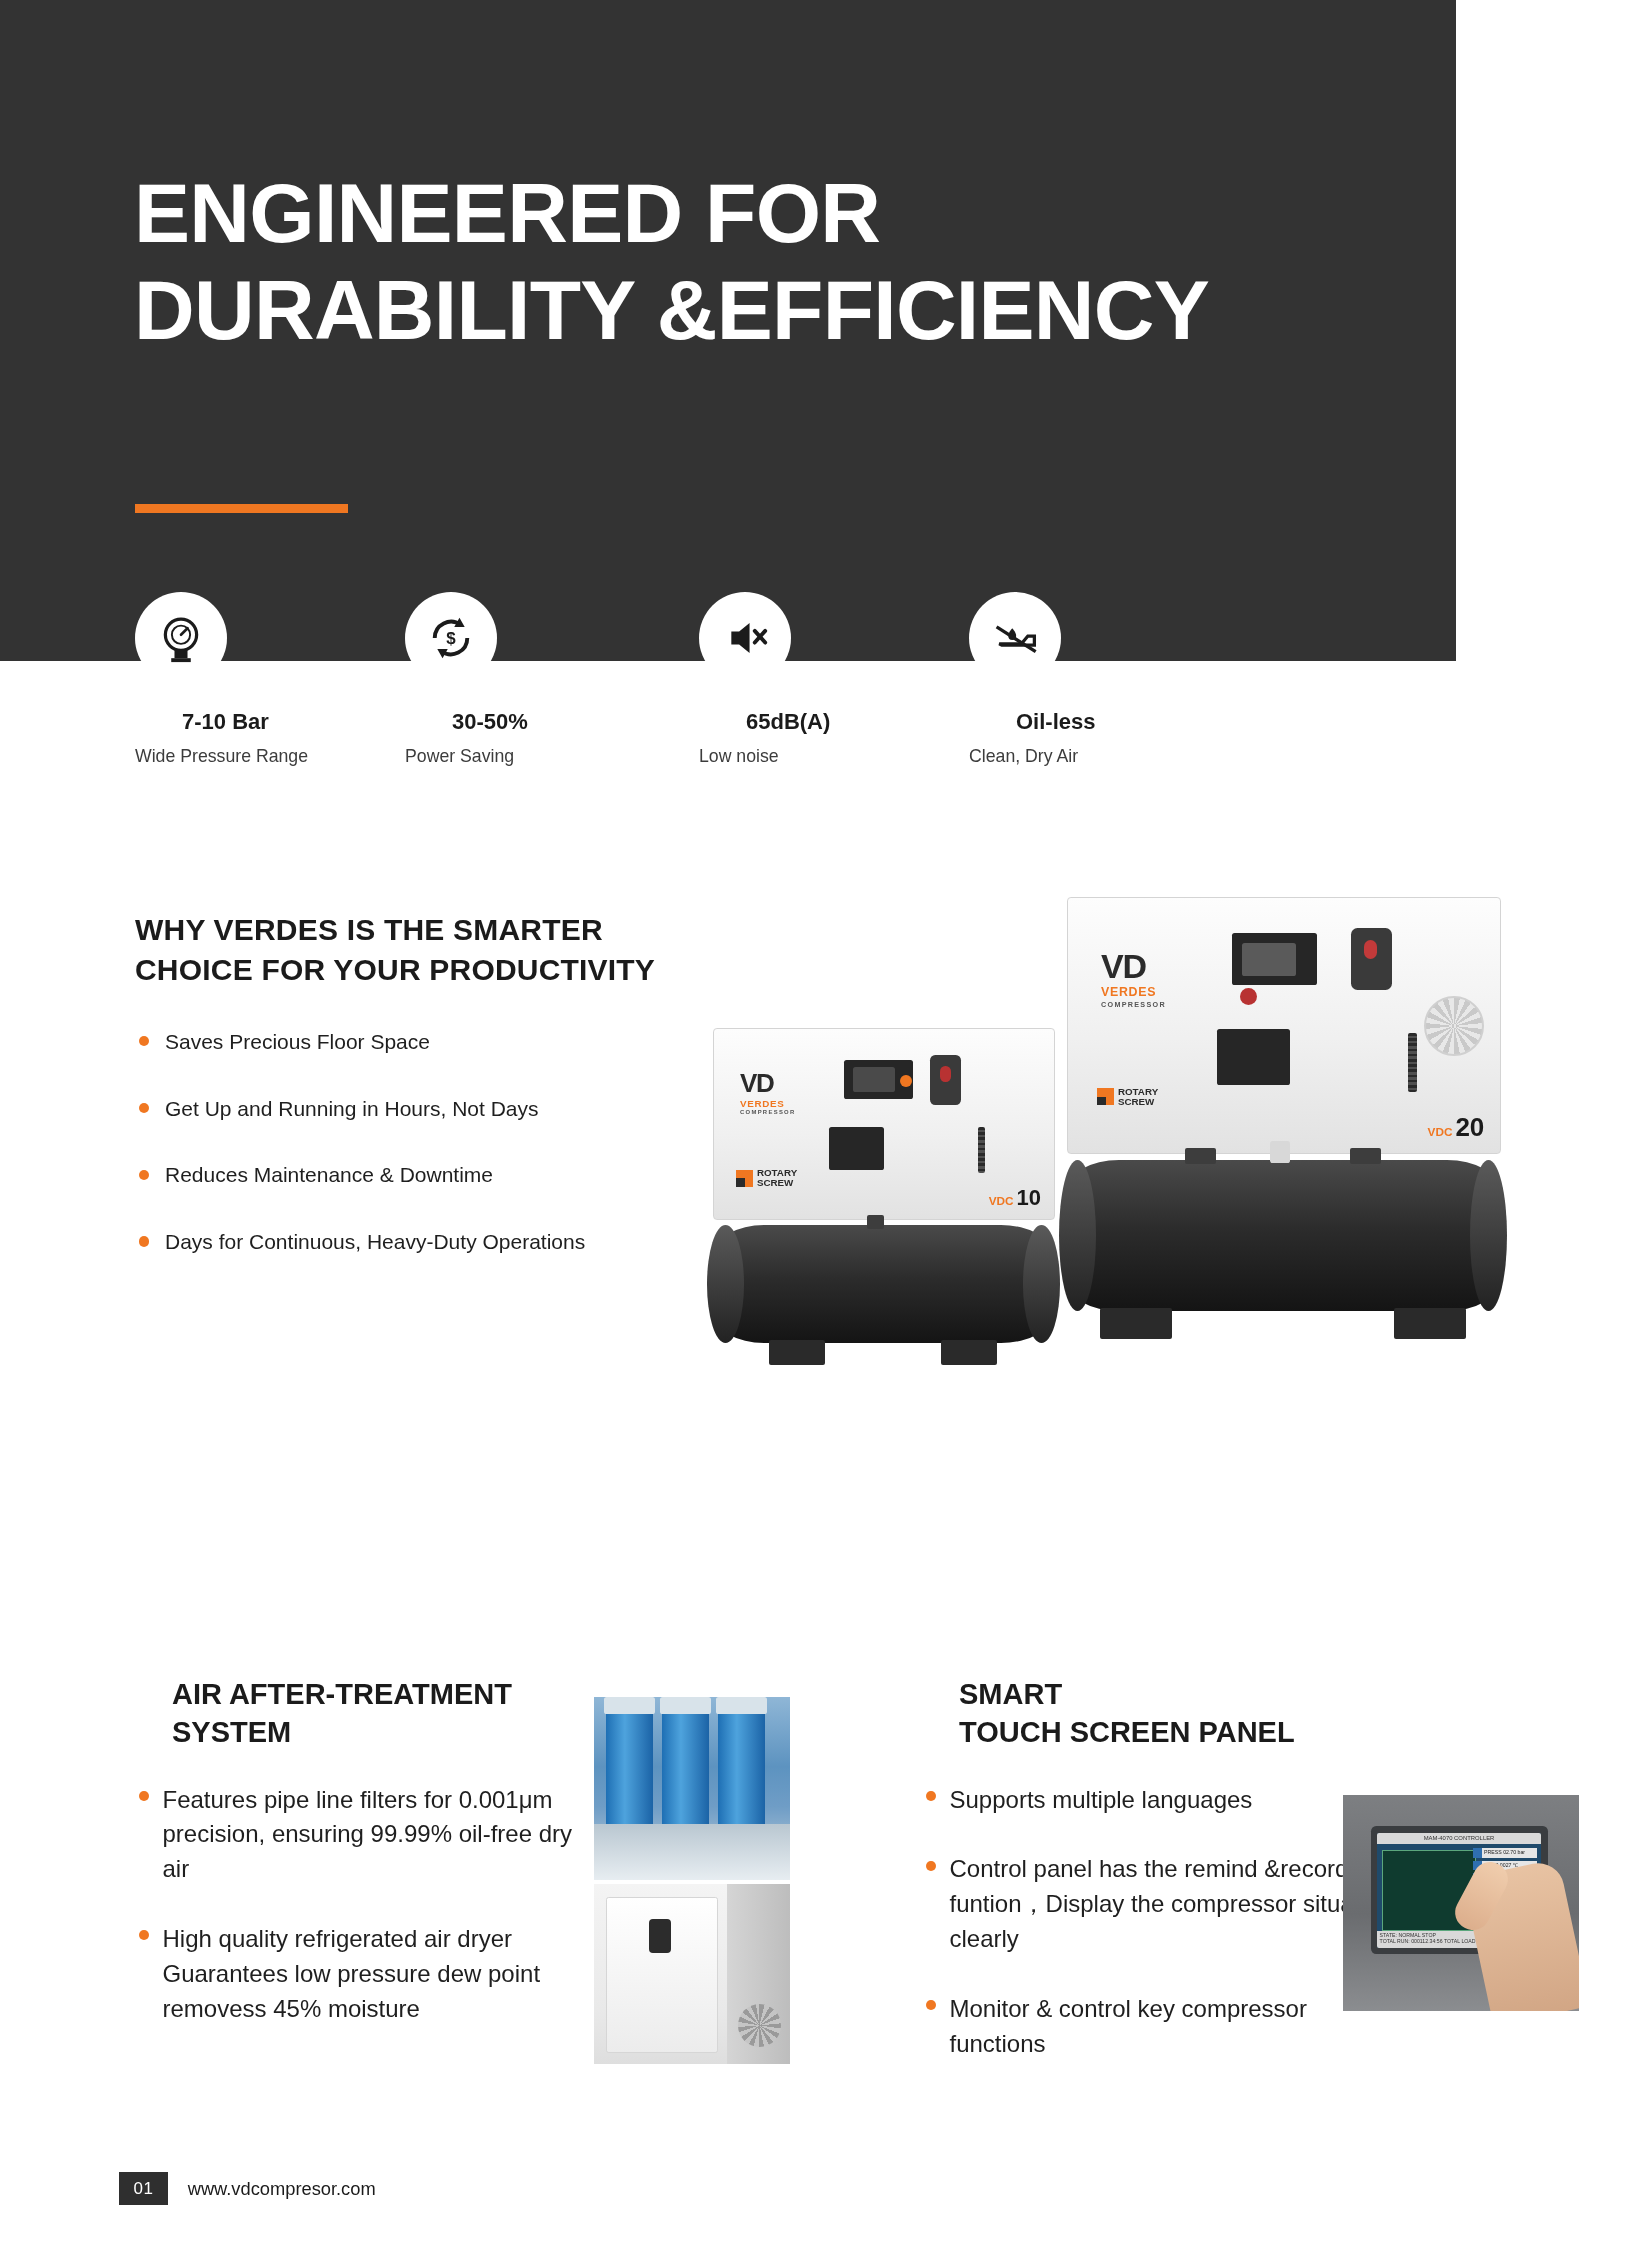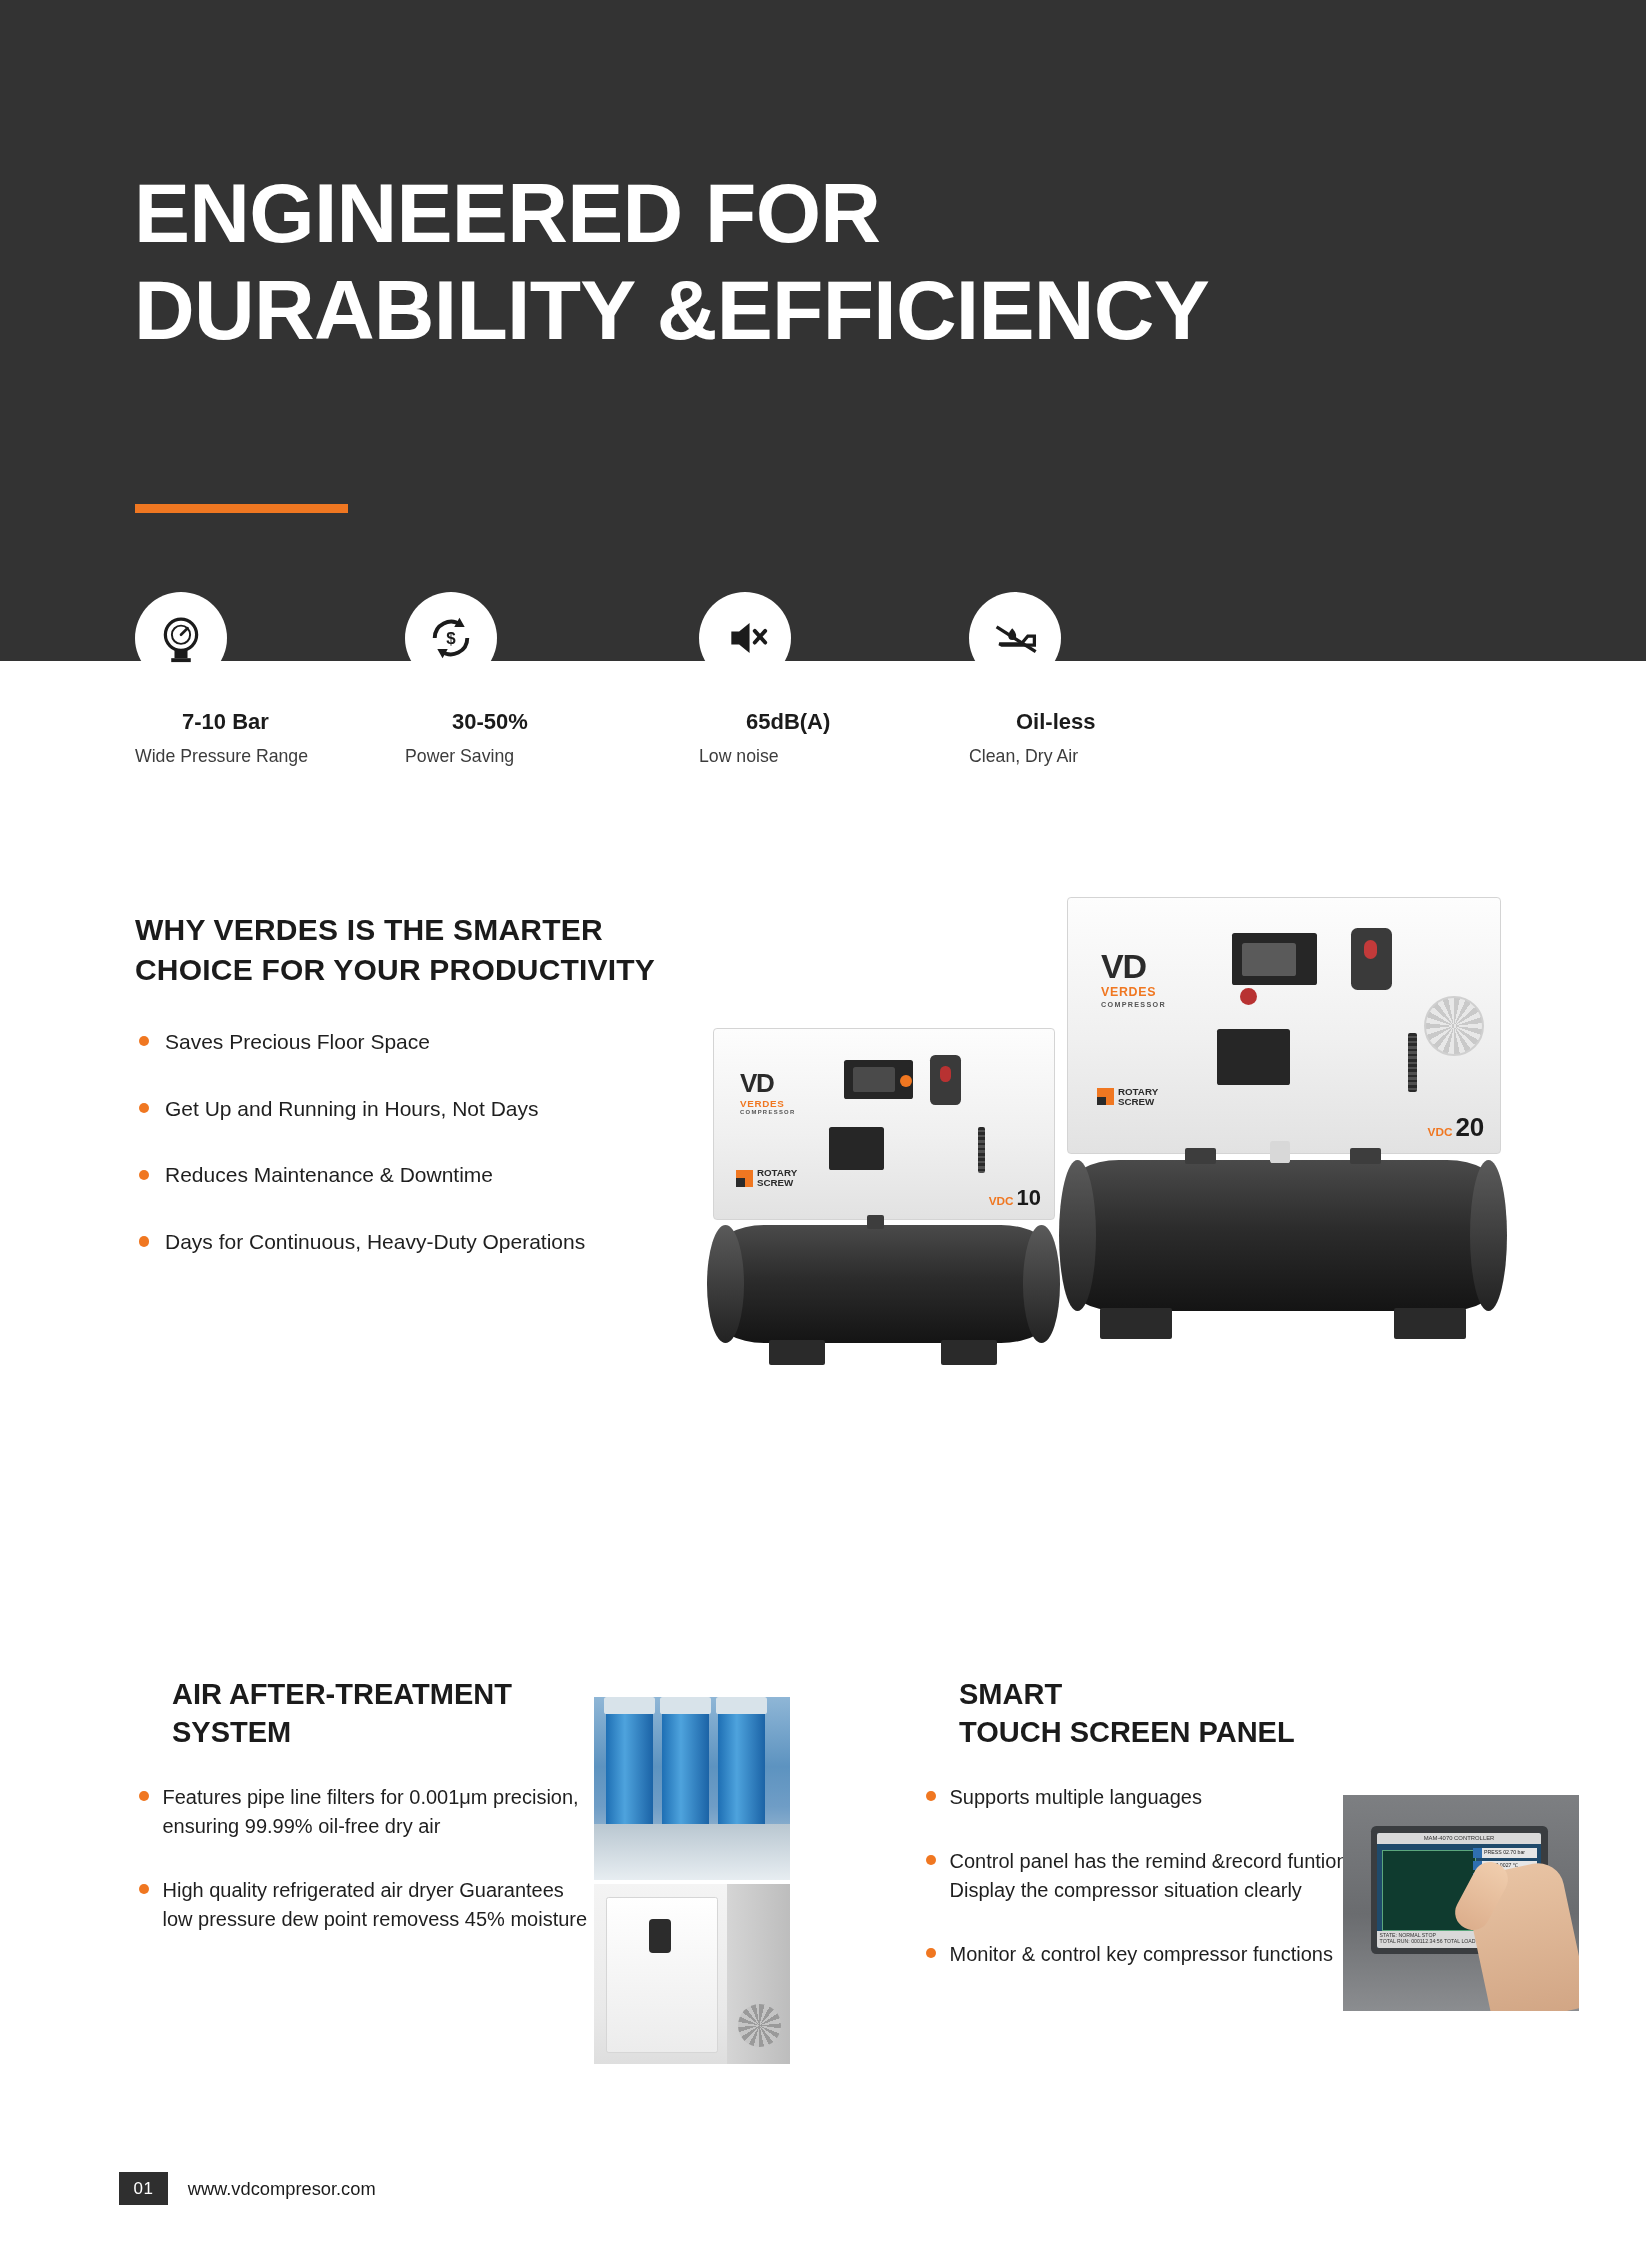--- a/index.html
+++ b/index.html
@@ -13,21 +13,21 @@
     font-family: "Liberation Sans", sans-serif;
     color: #1b1b1b;
     overflow: hidden;
     position: relative;
   }
 
   
   .hero {
     position: absolute;
     left: 0; top: 0;
-    width: 1646px;
+    width: 1456px;
     height: 661px;
     background: #333333;
   }
   .hero-title {
     position: absolute;
     left: 134px;
     top: 165px;
     width: 1375px;
     color: #ffffff;
     font-size: 84px;
@@ -237,21 +237,21 @@
   }
   .lower-bullets {
     margin-top: 31px;
     list-style: none;
     padding: 0;
   }
   .lower-bullets li {
     position: relative;
     padding-left: 27.5px;
     margin-bottom: 35px;
-    font-size: 20px;
+    font-size: 24px;
     line-height: 1.45;
     color: #1f1f1f;
   }
   .lower-bullets li::before {
     content: "";
     position: absolute;
     left: 3.9px;
     top: 8.5px;
     width: 9.8px;
     height: 9.8px;

